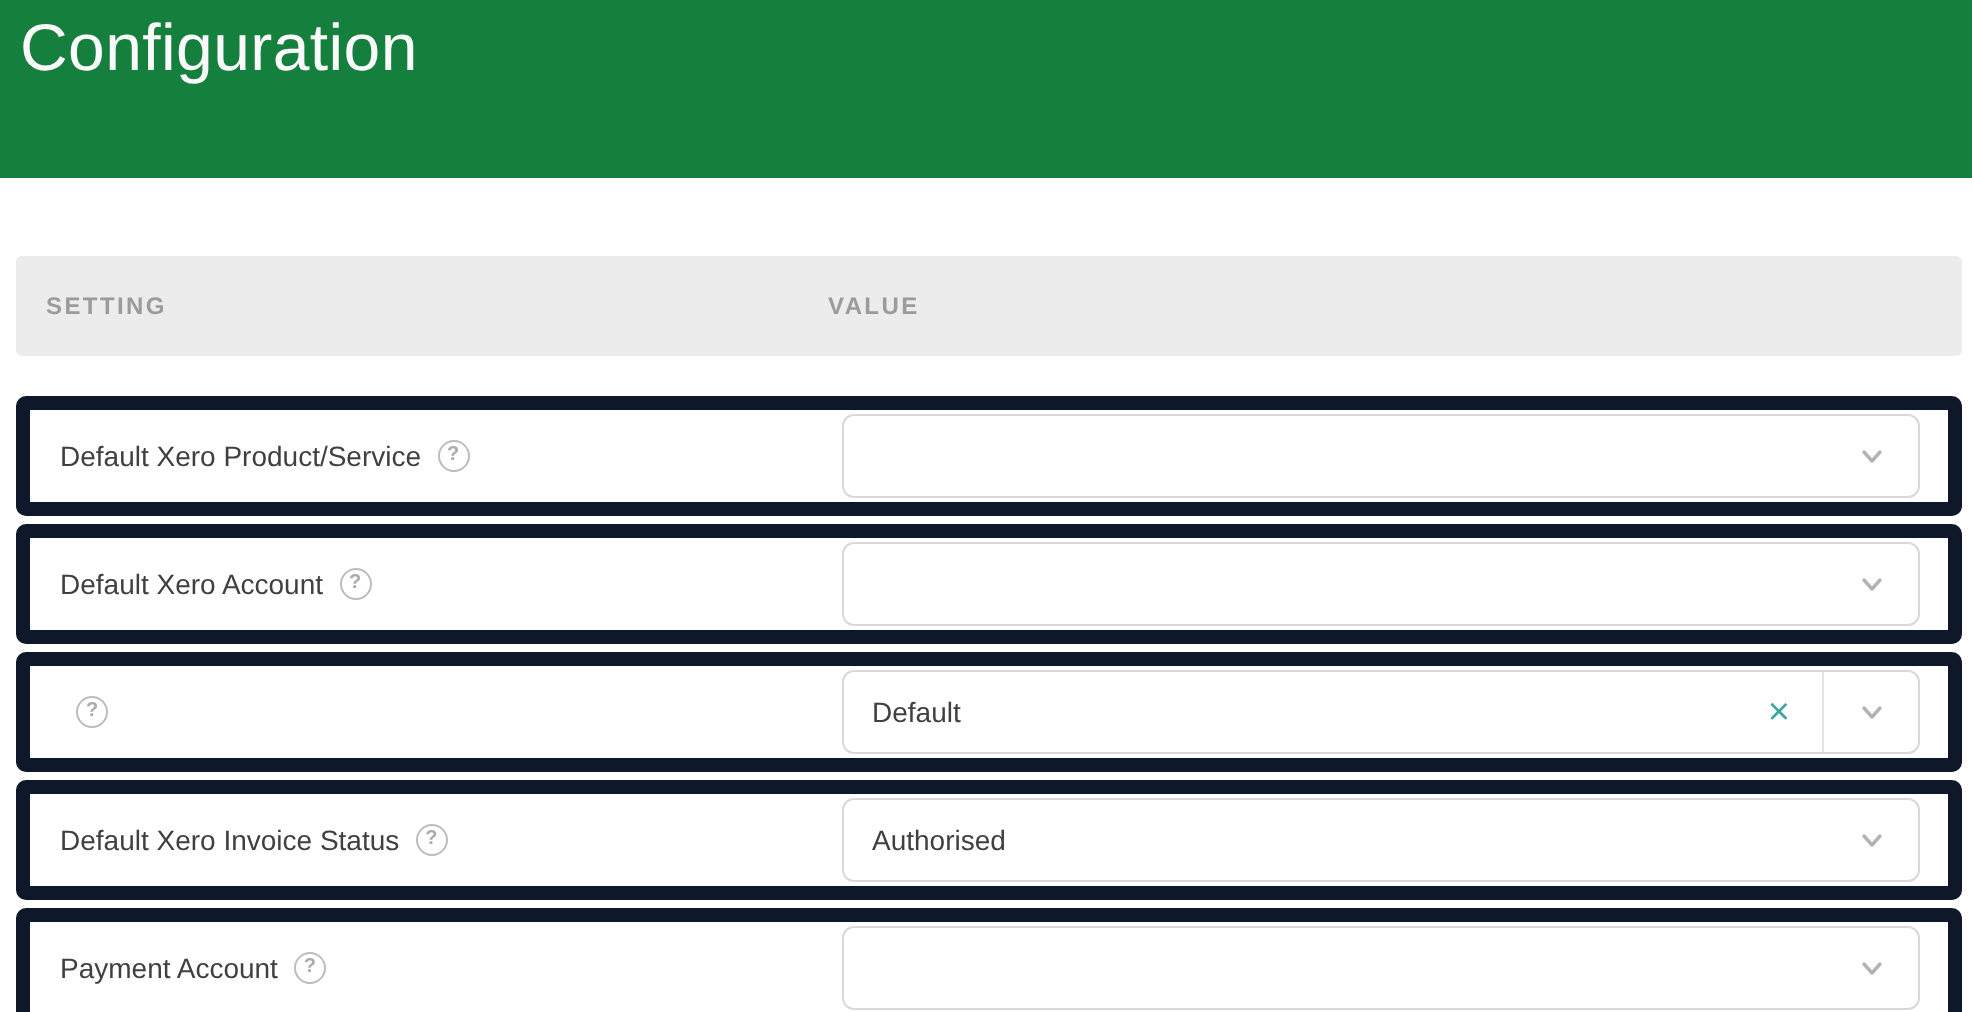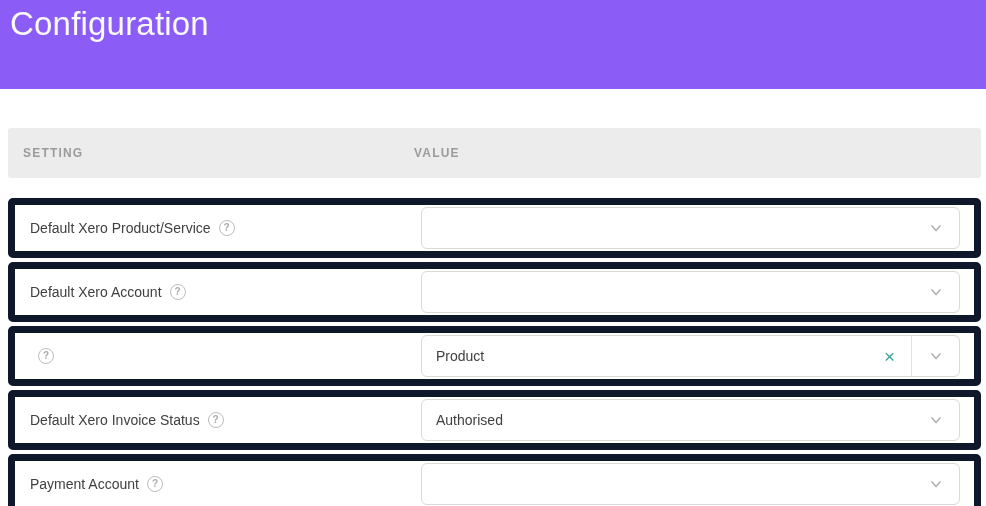--- a/index.html
+++ b/index.html
@@ -5,21 +5,21 @@
   * { margin: 0; padding: 0; box-sizing: border-box; }
   html, body { width: 986px; height: 506px; overflow: hidden; }
   body {
     font-family: "Liberation Sans", "DejaVu Sans", sans-serif;
     background: #ffffff;
     color: #404040;
   }
   .app-header {
     width: 100%;
     height: 89px;
-    background: #8b5cf6;
+    background: #15803d;
     padding: 2px 0 0 10px;
   }
   .page-title {
     color: #fafafa;
     font-size: 33px;
     font-weight: 300;
     line-height: 44px;
     letter-spacing: 0.2px;
   }
   .content {
@@ -168,21 +168,21 @@
       </div>
     </div>
   </div>
 
   <div class="row">
     <div class="cell-label">
       <span class="help">?</span>
     </div>
     <div class="cell-value">
       <div class="select">
-        <span class="select-value">Product</span>
+        <span class="select-value">Default</span>
         <span class="clear">×</span>
         <span class="sep"></span>
         <span class="chev">
           <svg width="20" height="20" viewBox="0 0 20 20" aria-hidden="true">
             <path d="M6 8 L10 12.5 L14 8" fill="none" stroke="#b3b3b3" stroke-width="1.7" stroke-linecap="round" stroke-linejoin="round"></path>
           </svg>
         </span>
       </div>
     </div>
   </div>

